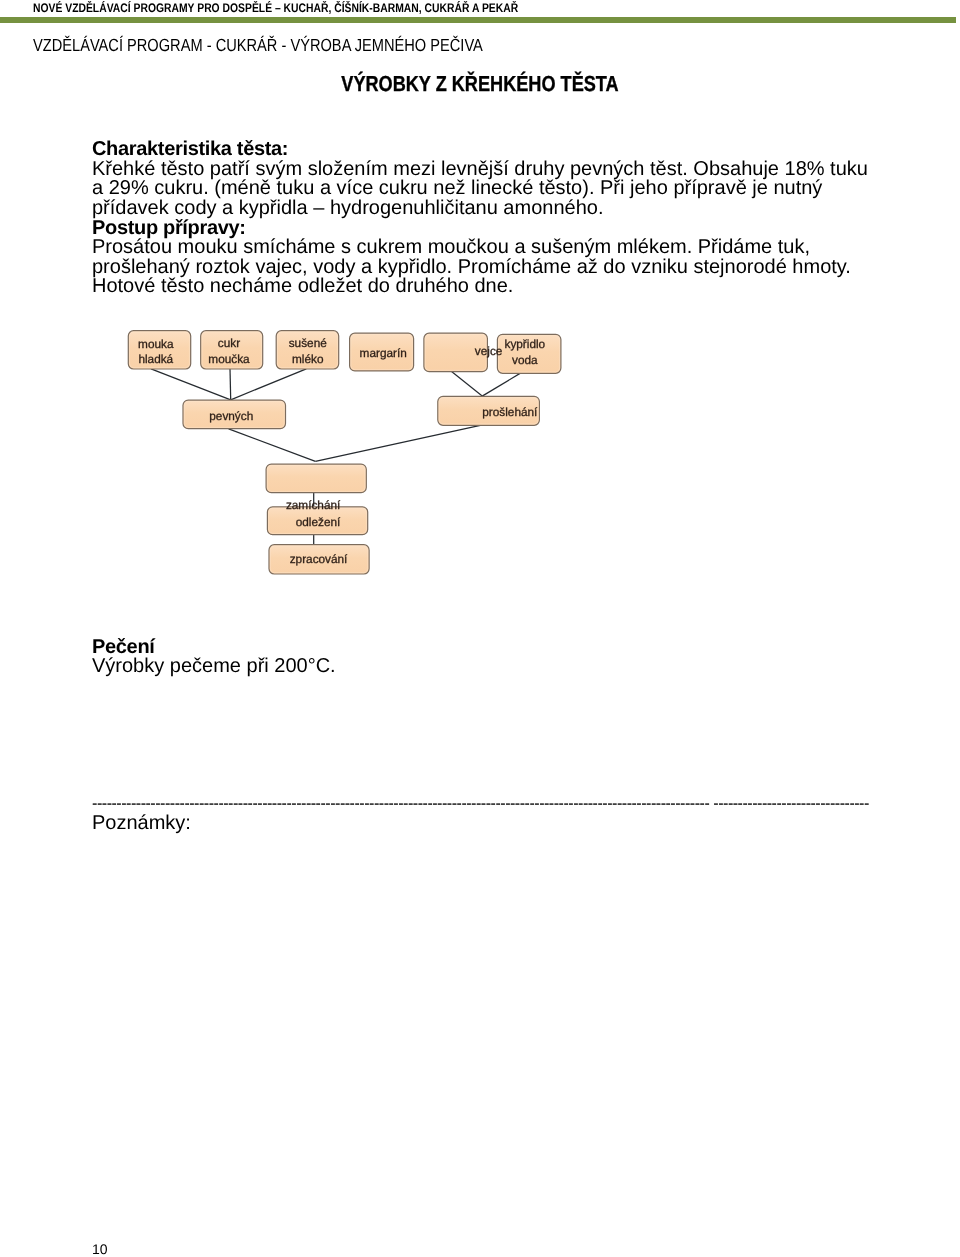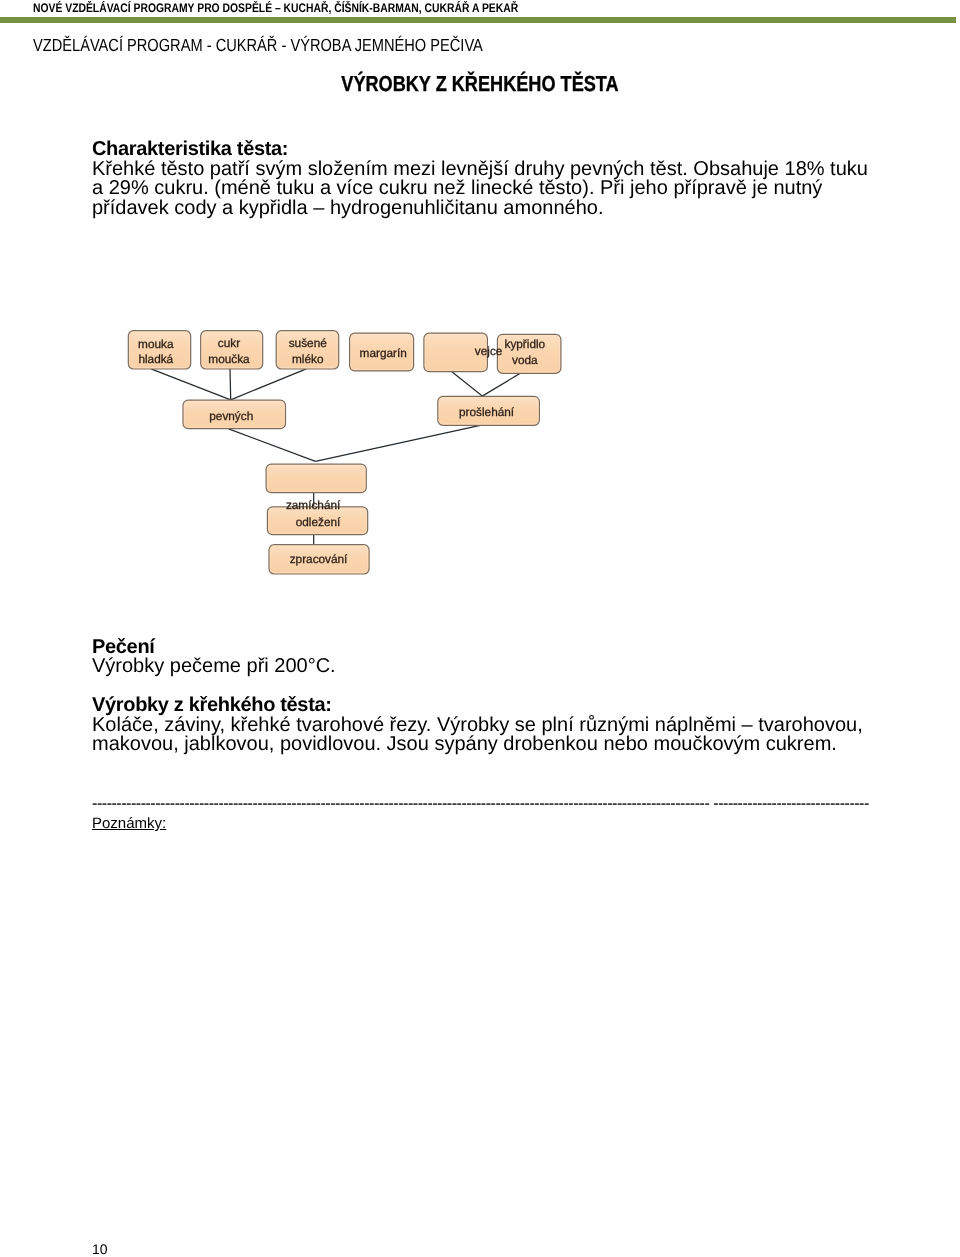--- a/index.html
+++ b/index.html
@@ -43,21 +43,21 @@
   
   .body-block { position:absolute; left:92px; width:777px; font-size:20px; line-height:19.4px; }
   .b-strong { font-weight:bold; letter-spacing:-0.33px; }
 
   .notes-divider {
     position:absolute; left:92.3px; top:796.2px; width:800px;
     font-size:14.6px; line-height:16px; color:#000;
     -webkit-text-stroke:0.3px #000;
     white-space:pre; overflow:hidden; letter-spacing:0;
   }
-  .notes-head { position:absolute; left:92px; top:814.4px; font-size:15px; line-height:19.4px;text-decoration:underline; }
+  .notes-head { position:absolute; left:92px; top:814.4px; font-size:20px; line-height:19.4px; }
   .page-num { position:absolute; left:92px; top:1241.3px; font-size:14px; line-height:16px; }
 
   
   .diagram-wrap { position:absolute; left:0; top:0; width:960px; height:1257px; }
   .diagram-svg { position:absolute; left:0; top:0; }
   .links path { fill:none; stroke:#262b30; stroke-width:1.25px; }
   .dnode-rect { fill:url(#nodeFill); stroke:#7c6c5d; stroke-width:1.2px; }
   .dnode-rim  { fill:none; stroke:#fce4cb; stroke-width:0.9px; opacity:0.55; }
   .node-labels { position:absolute; left:0; top:0; width:960px; height:1257px; }
   .dlabel {
@@ -78,20 +78,24 @@
   <div class="hdr-rule"></div>
 
   <div class="doc-title">VZDĚLÁVACÍ PROGRAM - CUKRÁŘ - VÝROBA JEMNÉHO PEČIVA</div>
   <div class="sub-title">VÝROBKY Z KŘEHKÉHO TĚSTA</div>
 
   <div class="body-block" style="top:140.4px">
     <div class="b-strong">Charakteristika těsta:</div>
     <div>Křehké těsto patří svým složením mezi levnější druhy pevných těst. Obsahuje 18% tuku a 29% cukru. (méně tuku a více cukru než linecké těsto). Při jeho přípravě je nutný přídavek cody a kypřidla – hydrogenuhličitanu amonného.</div>
   </div>
 
+  <div class="body-block" style="top:218.9px">
+    <div class="b-strong">Postup přípravy:</div>
+    <div>Prosátou mouku smícháme s cukrem moučkou a sušeným mlékem. Přidáme tuk, prošlehaný roztok vajec, vody a kypřidlo. Promícháme až do vzniku stejnorodé hmoty. Hotové těsto necháme odležet do druhého dne.</div>
+  </div>
 
   <div class="diagram-wrap">
     <svg class="diagram-svg" width="960" height="1257" viewBox="0 0 960 1257">
       <defs>
         <linearGradient id="nodeFill" x1="0" y1="0" x2="0" y2="1">
           <stop offset="0" stop-color="#fcdfc2"></stop>
           <stop offset="0.45" stop-color="#fad5ae"></stop>
           <stop offset="1" stop-color="#f9d1a8"></stop>
         </linearGradient>
       </defs>
@@ -150,42 +154,38 @@
         <div class="dlabel" style="left: 424.9px; top: 332.7px; width: 63.5px; height: 38.4px; padding-left: 32px;">
           <span>vejce</span>
         </div>
         <div class="dlabel" style="left: 493.1px; top: 333.3px; width: 63.5px; height: 38.9px;">
           <span>kypřidlo</span>
           <span>voda</span>
         </div>
         <div class="dlabel" style="left: 180px; top: 402.4px; width: 102.5px; height: 28.6px;">
           <span>pevných</span>
         </div>
-        <div class="dlabel" style="left: 435.8px; top: 398.9px; width: 101.6px; height: 28.9px;">
+        <div class="dlabel" style="left: 435.8px; top: 398.9px; width: 101.6px; height: 28.9px; align-items: flex-end;">
           <span>prošlehání</span>
         </div>
         <div class="dlabel" style="left: 263px; top: 474px; width: 100.2px; height: 28.6px; margin-top: 18px;">
           <span>zamíchání</span>
         </div>
         <div class="dlabel" style="left: 267.9px; top: 508.6px; width: 100.3px; height: 27.9px;">
           <span>odležení</span>
         </div>
         <div class="dlabel" style="left: 268.5px; top: 545.3px; width: 100.1px; height: 29.3px;">
           <span>zpracování</span>
         </div>
       </div>
   </div>
 
   <div class="body-block" style="top:637.6px">
     <div class="b-strong">Pečení</div>
     <div>Výrobky pečeme při 200°C.</div>
   </div>
 
-  <div class="body-block" style="top:696.3px">
-    <div class="b-strong">Výrobky z křehkého těsta:</div>
-    <div>Koláče, záviny, křehké tvarohové řezy. Výrobky se plní různými náplněmi – tvarohovou, makovou, jablkovou, povidlovou. Jsou sypány drobenkou nebo moučkovým cukrem.</div>
-  </div>
 
   <div class="notes-divider">------------------------------------------------------------------------------------------------------------------------------- --------------------------------</div>
   <div class="notes-head">Poznámky:</div>
 
   <div class="page-num">10</div>
 </div>
 
 </body></html>

